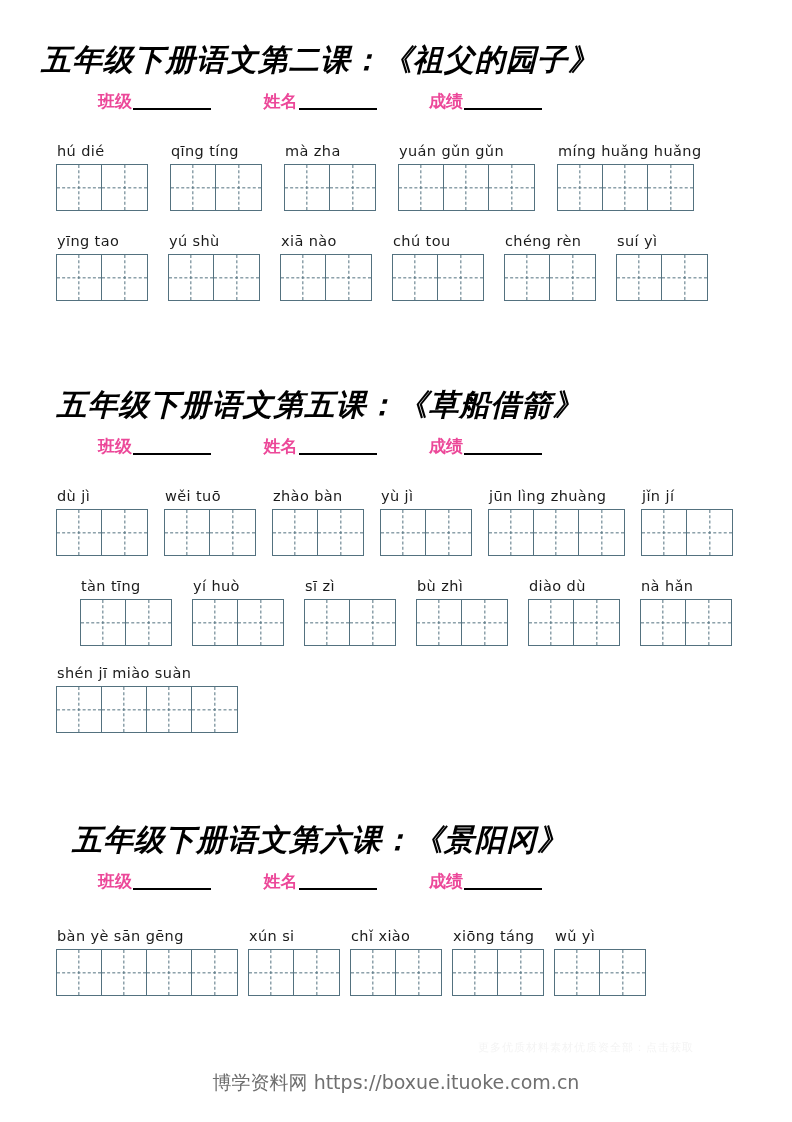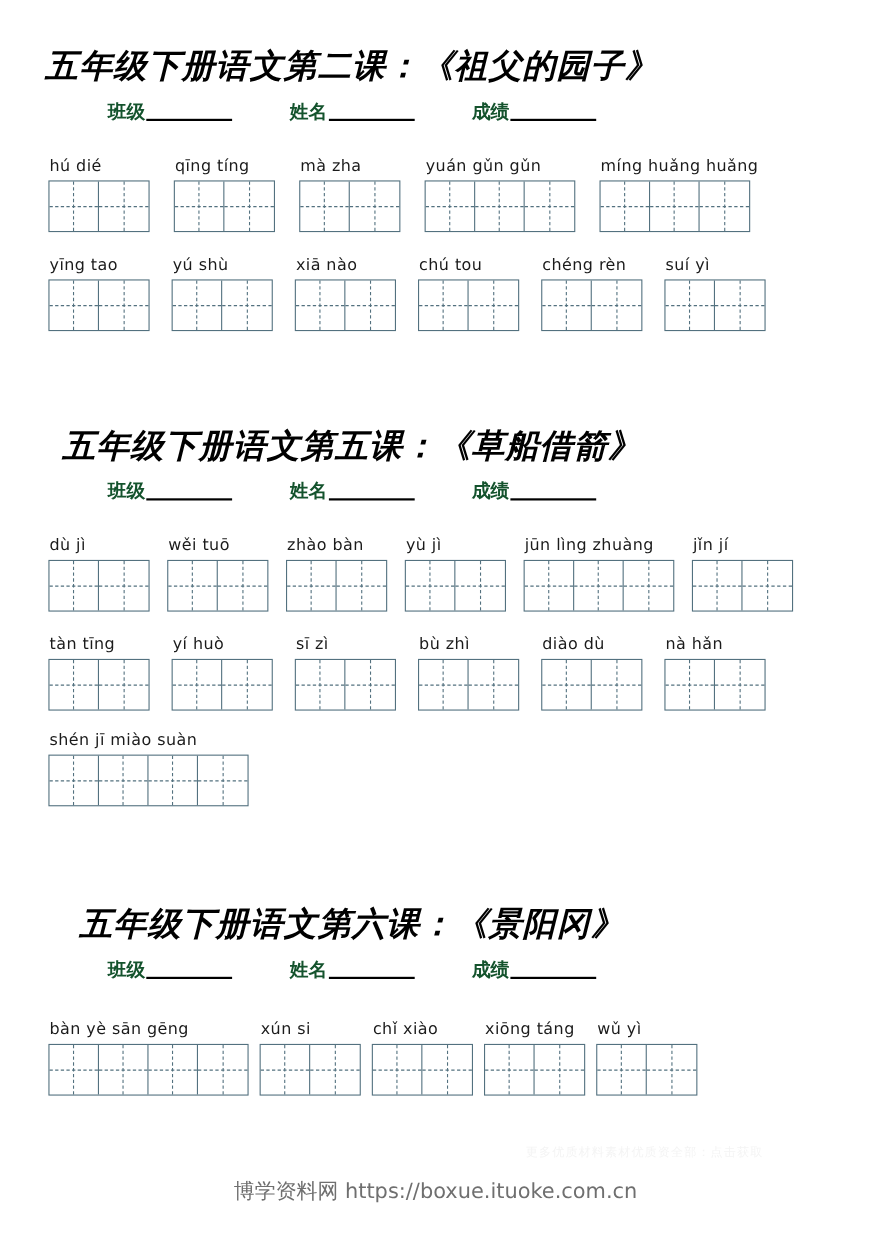--- a/index.html
+++ b/index.html
@@ -40,21 +40,21 @@
     color: #000000;
     white-space: nowrap;
   }
 
   .subtitle {
     margin-top: 9px;
     text-align: center;
     font-family: "Liberation Serif", "DejaVu Serif", serif;
     font-weight: bold;
     font-size: 17px;
-    color: #14532d;
+    color: #ec4899;
     white-space: nowrap;
   }
   .subtitle .field {
     display: inline-block;
     white-space: nowrap;
   }
   .subtitle .gap {
     display: inline-block;
     width: 44px;
   }
@@ -63,21 +63,21 @@
     width: 78px;
     border-bottom: 2px solid #000;
     height: 17px;
     vertical-align: -3px;
     margin-left: 1px;
   }
 
   
   .row {
     position: absolute;
-    left: 34px;
+    left: 46px;
     display: flex;
     align-items: flex-start;
     padding-left: 10px;
   }
 
   .word {
     display: flex;
     flex-direction: column;
     align-items: flex-start;
   }
@@ -298,21 +298,21 @@
         </div>
       </div>
       <div class="word">
         <div class="pinyin">jǐn jí</div>
         <div class="grid">
           <div class="cell"></div>
           <div class="cell"></div>
         </div>
       </div>
     </div>
-  <div class="row" style="top:578px; gap:20px;">
+  <div class="row" style="top:578px; gap:20px;margin-left:24px;">
       <div class="word">
         <div class="pinyin">tàn tīng</div>
         <div class="grid">
           <div class="cell"></div>
           <div class="cell"></div>
         </div>
       </div>
       <div class="word">
         <div class="pinyin">yí huò</div>
         <div class="grid">

